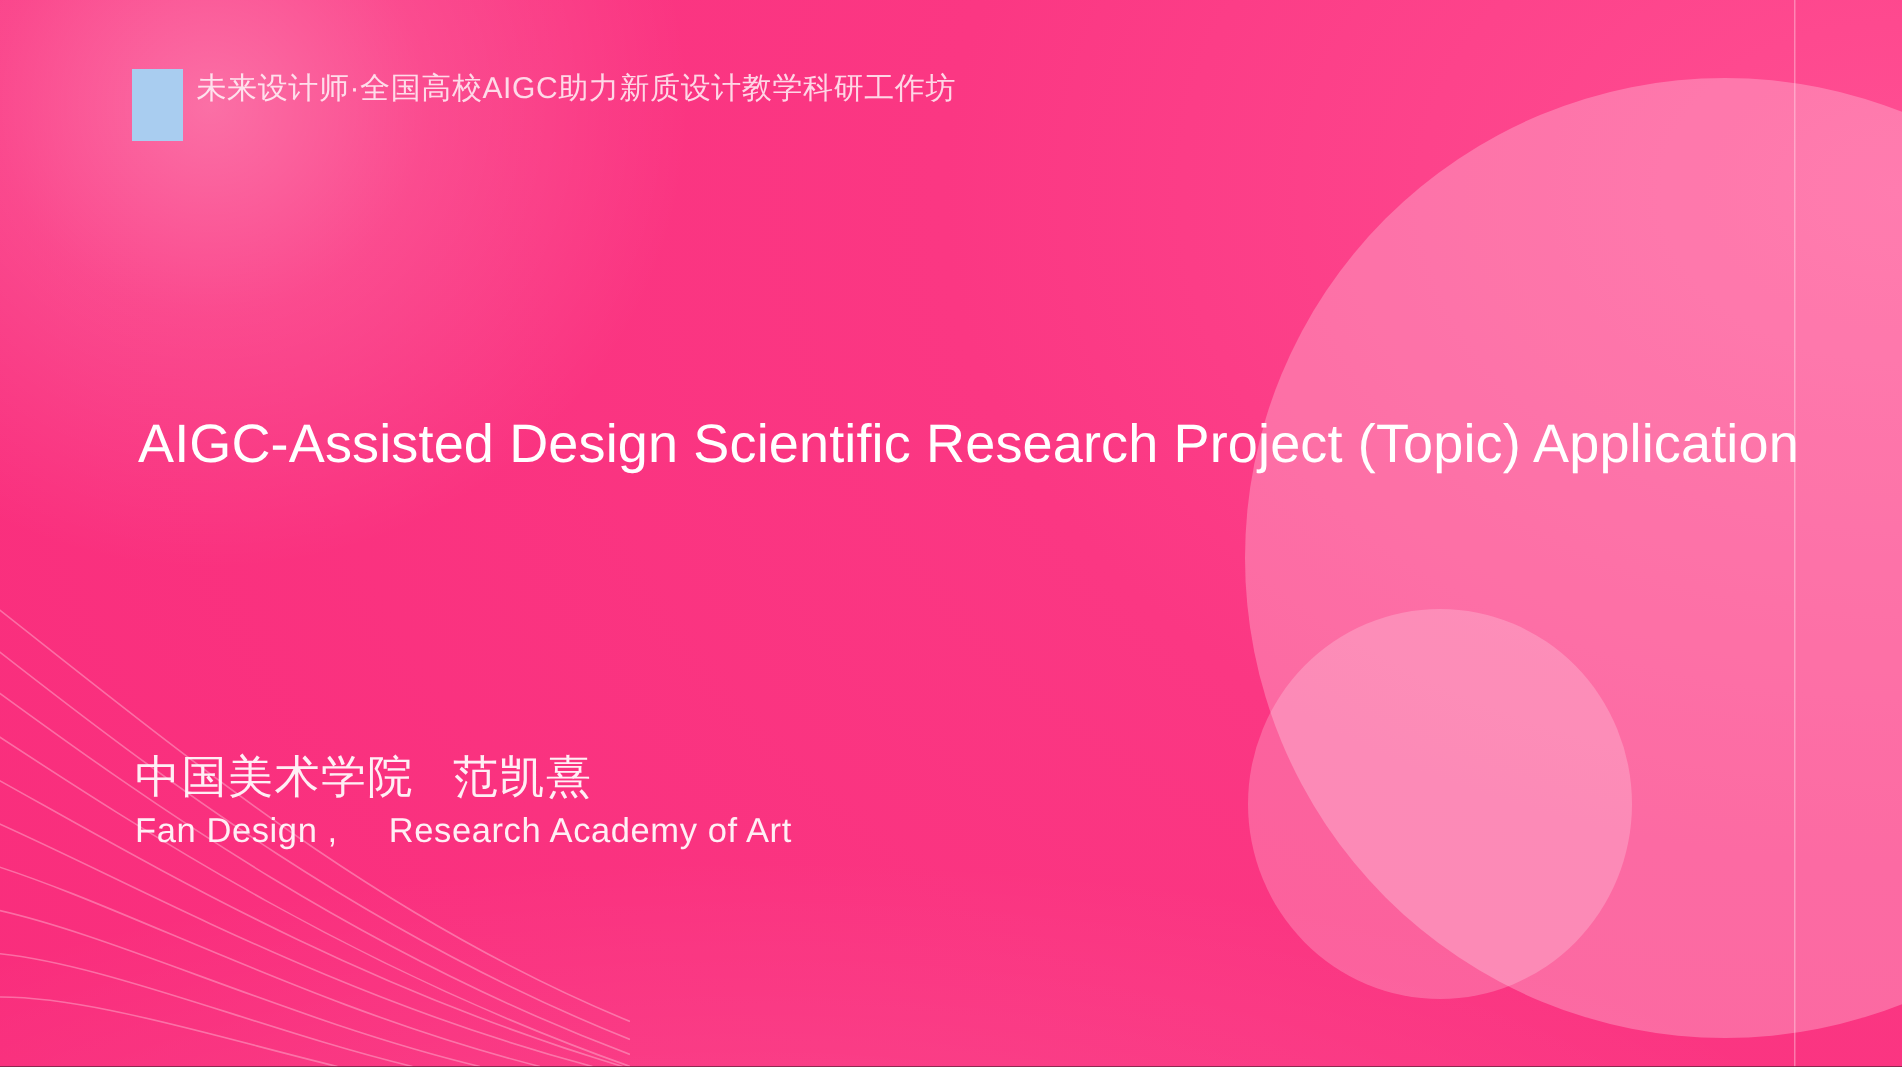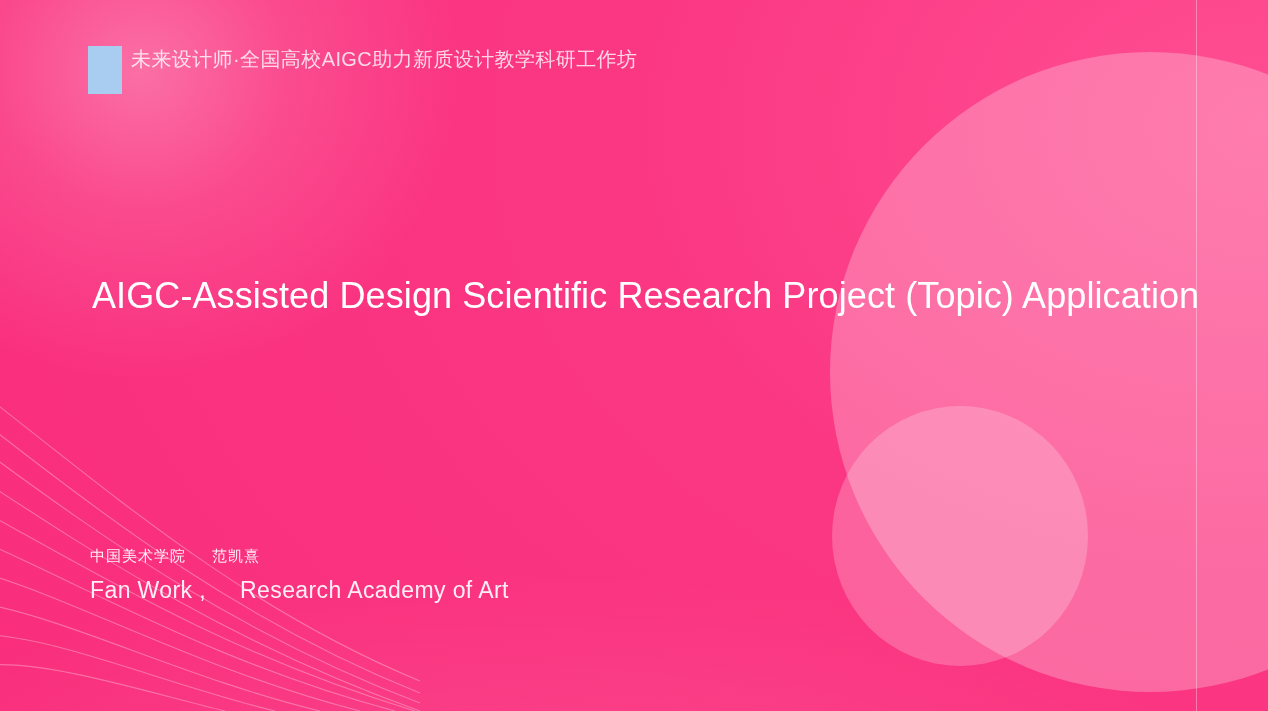--- a/index.html
+++ b/index.html
@@ -155,26 +155,25 @@
     white-space: nowrap;
   }
 
   
   .author-block {
     position: absolute;
     left: 90px;
     top: 502px;
   }
   .author-cn {
-    font-size: 15px;
+    font-size: 30px;
     line-height: 34px;
     color: rgba(255,255,255,0.92);
     letter-spacing: 1px;
     white-space: nowrap;
-    margin-top: 37px;
   }
   .author-en {
     font-size: 23px;
     line-height: 34px;
     color: rgba(255,255,255,0.92);
     letter-spacing: 0.4px;
     white-space: nowrap;
   }
   .gap-sm { display: inline-block; width: 26px; }
   .gap-lg { display: inline-block; width: 34px; }
@@ -214,16 +213,16 @@
       <div class="header-cn">未来设计师·全国高校AIGC助力新质设计教学科研工作坊</div>
     </div>
   </div>
 
   <div class="title-block">
     <div class="title-en">AIGC-Assisted Design Scientific Research Project (Topic) Application</div>
   </div>
 
   <div class="author-block">
     <div class="author-cn"><span>中国美术学院</span><span class="gap-sm"></span><span>范凯熹</span></div>
-    <div class="author-en"><span>Fan Work ,</span><span class="gap-lg"></span><span>Research Academy of Art</span></div>
+    <div class="author-en"><span>Fan Design ,</span><span class="gap-lg"></span><span>Research Academy of Art</span></div>
   </div>
 
 </div>
 
 </body></html>

